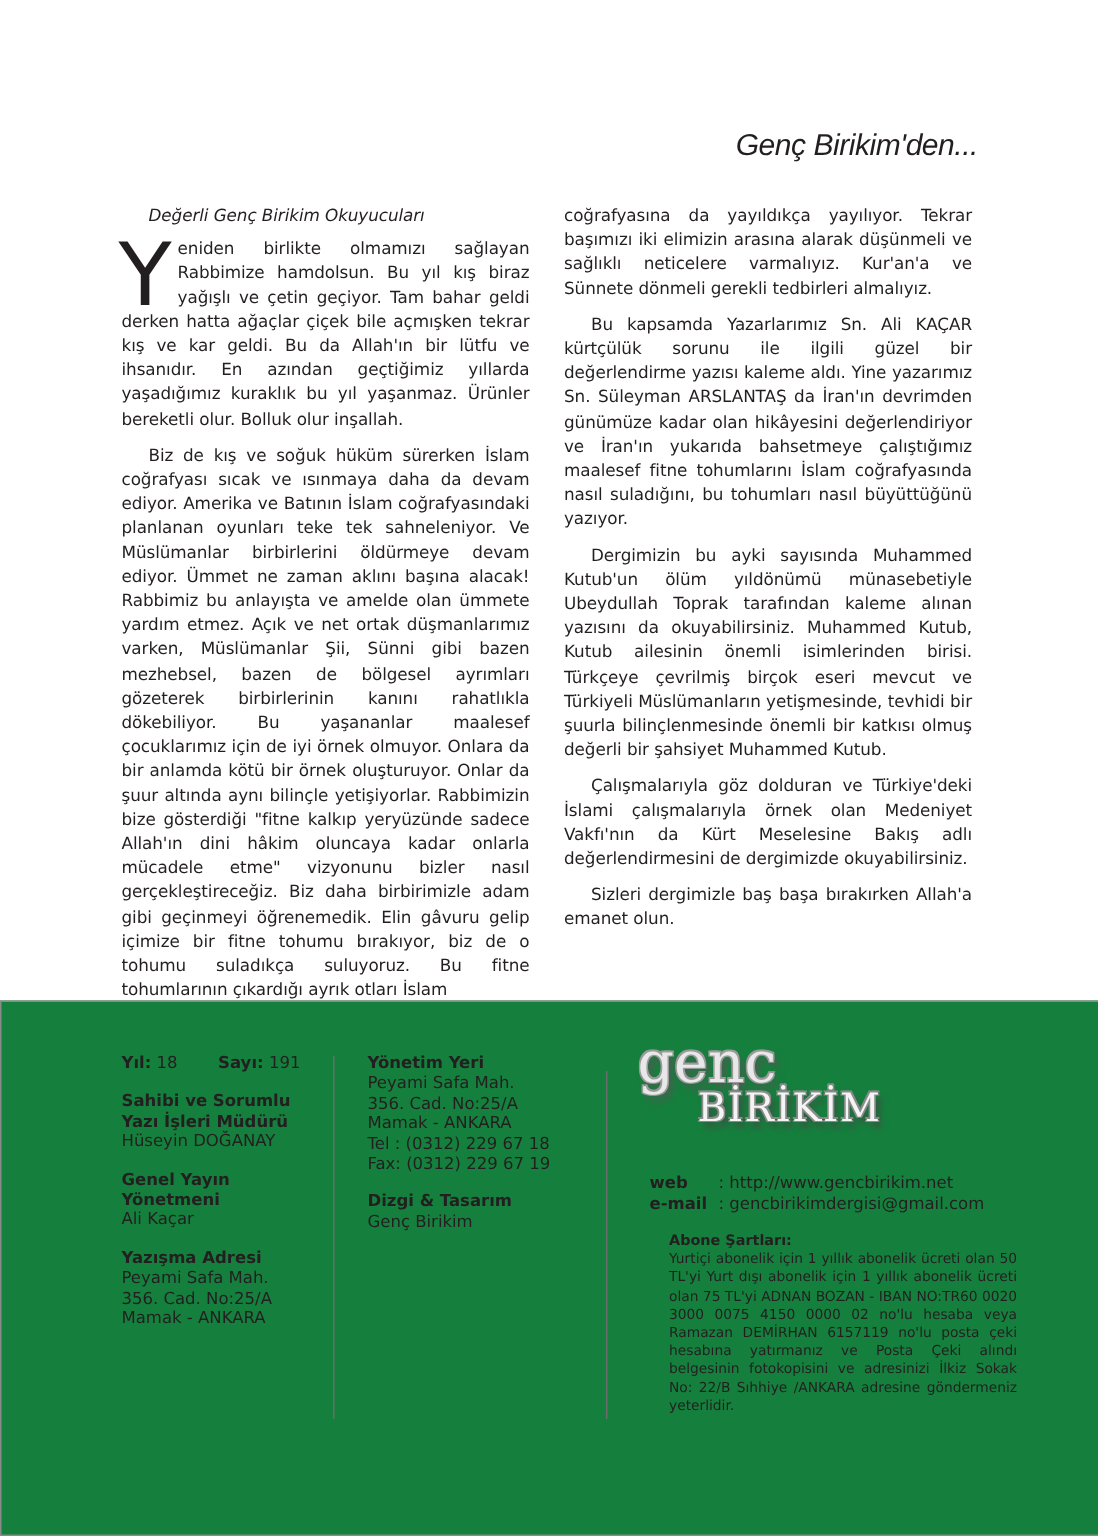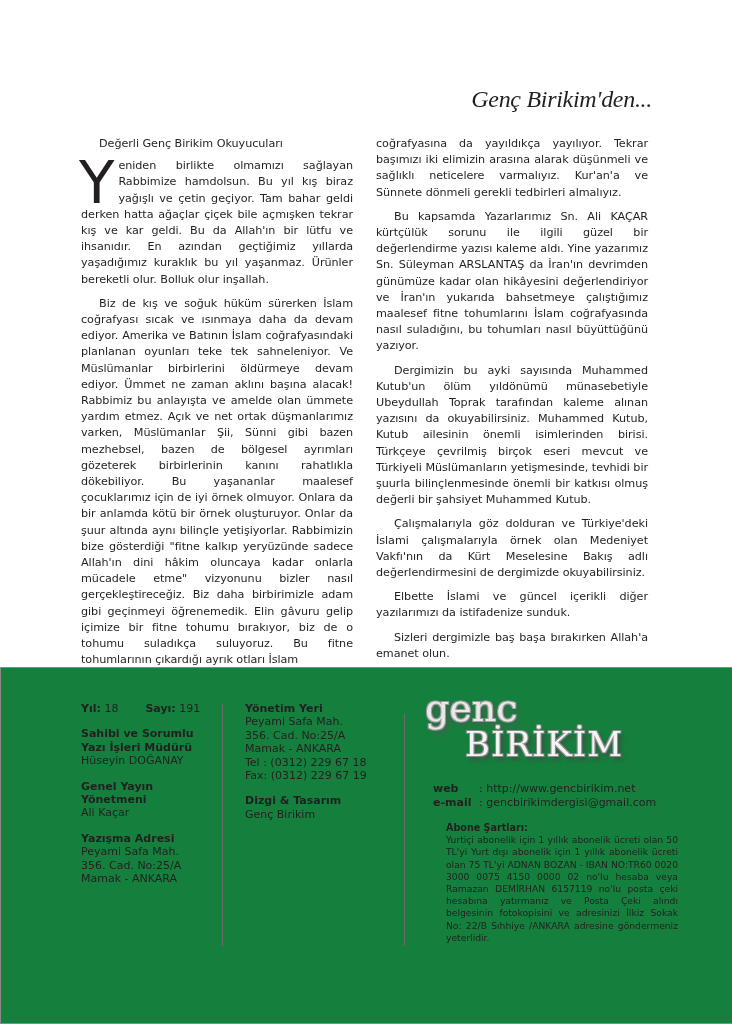--- a/index.html
+++ b/index.html
@@ -4,33 +4,33 @@
 <style>
   html, body { margin:0; padding:0; }
   body {
     width:732px; height:1024px; position:relative; overflow:hidden;
     background:#ffffff; color:#231f20;
     font-family:"DejaVu Sans", sans-serif;
   }
   .page-heading {
     position:absolute; left:430px; top:86px; width:222px;
     text-align:right;
-    font-family:Liberation Serif, serif; font-style:italic;
-    font-size:24px; letter-spacing:-0.3px; color:#231f20;
+    font-family:Liberation Sans, sans-serif; font-style:italic;
+    font-size:20px; letter-spacing:-0.3px; color:#231f20;
   }
   .col {
     position:absolute; top:136px; width:272px;
     font-size:11.2px; line-height:16.2px; text-align:justify;
     letter-spacing:-0.05px;
   }
   .col-left { left:81px; }
   .col-right { left:376px; }
   .col p { margin:0 0 8px 0; text-indent:18px; hyphens:manual; }
   .col p.noindent { text-indent:0; }
-  .salutation { margin:0 0 6px 0; text-indent:18px; }
+  .salutation { margin:0 0 6px 0; text-indent:18px;font-style:italic; }
   .dropcap {
     float:left; font-family:"DejaVu Sans", sans-serif;
     font-size:58px; line-height:46px; margin:2px 4px 0 -2px;
     font-weight:normal; color:#231f20;
   }
 
   .footer-box {
     position:absolute; left:0; top:667px; width:730px; height:355px;
     background:#15803d; border:1px solid #8a8a8a;padding-left:40px;
   }
@@ -45,21 +45,21 @@
 
   .logo { position:absolute; left:420px; top:26px; width:230px; height:80px; }
   .logo-genc {
     position:absolute; left:4px; top:-8px;
     font-family:"DejaVu Serif", serif; font-size:38px; letter-spacing:0px;
     color:#e8e8e8;
     text-shadow: 1px 1px 0 #9a9a9a, -1px -1px 0 #9a9a9a, 1px -1px 0 #9a9a9a, -1px 1px 0 #9a9a9a, 3px 4px 5px #555;
   }
   .logo-birikim {
     position:absolute; left:44px; top:30px;
-    font-family:"DejaVu Serif", serif; font-size:34px; letter-spacing:1px;
+    font-family:"DejaVu Serif", serif; font-size:26px; letter-spacing:1px;
     color:#f4f4f4;
     text-shadow: 1px 1px 0 #8a8a8a, -1px -1px 0 #8a8a8a, 1px -1px 0 #8a8a8a, -1px 1px 0 #8a8a8a, 3px 4px 5px #444;
   }
   .contact { position:absolute; left:420px; top:114px; font-size:11px; line-height:14px;margin-left:12px; }
   .contact .lbl { display:inline-block; width:46px; font-weight:bold; }
   .sub { position:absolute; left:421px; top:154px; width:232px; font-size:9.2px; line-height:12.2px; text-align:justify;margin-left:24px; }
   .sub .title { font-weight:bold; font-size:9.6px; }
 </style>
 </head>
 <body>
@@ -70,21 +70,20 @@
   <div class="salutation">Değerli Genç Birikim Okuyucuları</div>
   <p class="noindent"><span class="dropcap">Y</span><span>eniden birlikte olmamızı sağlayan Rabbimize hamdolsun. Bu yıl kış biraz yağışlı ve çetin geçiyor. Tam bahar geldi derken hatta ağaçlar çiçek bile açmışken tekrar kış ve kar geldi. Bu da Allah'ın bir lütfu ve ihsanıdır. En azından geçtiğimiz yıllarda yaşadığımız kuraklık bu yıl yaşanmaz. Ürünler bereketli olur. Bolluk olur inşallah.</span></p>
   <p>Biz de kış ve soğuk hüküm sürerken İslam coğrafyası sıcak ve ısınmaya daha da devam ediyor. Amerika ve Batının İslam coğrafyasındaki planlanan oyunları teke tek sahneleniyor. Ve Müslümanlar birbirlerini öldürmeye devam ediyor. Ümmet ne zaman aklını başına alacak! Rabbimiz bu anlayışta ve amelde olan ümmete yardım etmez. Açık ve net ortak düşmanlarımız varken, Müslümanlar Şii, Sünni gibi bazen mezhebsel, bazen de bölgesel ayrımları gözeterek birbirlerinin kanını rahatlıkla dökebiliyor. Bu yaşananlar maalesef çocuklarımız için de iyi örnek olmuyor. Onlara da bir anlamda kötü bir örnek oluşturuyor. Onlar da şuur altında aynı bilinçle yetişiyorlar. Rabbimizin bize gösterdiği "fitne kalkıp yeryüzünde sadece Allah'ın dini hâkim oluncaya kadar onlarla mücadele etme" vizyonunu bizler nasıl gerçekleştireceğiz. Biz daha birbirimizle adam gibi geçinmeyi öğrenemedik. Elin gâvuru gelip içimize bir fitne tohumu bırakıyor, biz de o tohumu suladıkça suluyoruz. Bu fitne tohumlarının çıkardığı ayrık otları İslam</p>
 </div>
 
 <div class="col col-right">
   <p class="noindent">coğrafyasına da yayıldıkça yayılıyor. Tekrar başımızı iki elimizin arasına alarak düşünmeli ve sağlıklı neticelere varmalıyız. Kur'an'a ve Sünnete dönmeli gerekli tedbirleri almalıyız.</p>
   <p>Bu kapsamda Yazarlarımız Sn. Ali KAÇAR kürtçülük sorunu ile ilgili güzel bir değerlendirme yazısı kaleme aldı. Yine yazarımız Sn. Süleyman ARSLANTAŞ da İran'ın devrimden günümüze kadar olan hikâyesini değerlendiriyor ve İran'ın yukarıda bahsetmeye çalıştığımız maalesef fitne tohumlarını İslam coğrafyasında nasıl suladığını, bu tohumları nasıl büyüttüğünü yazıyor.</p>
   <p>Dergimizin bu ayki sayısında Muhammed Kutub'un ölüm yıldönümü münasebetiyle Ubeydullah Toprak tarafından kaleme alınan yazısını da okuyabilirsiniz. Muhammed Kutub, Kutub ailesinin önemli isimlerinden birisi. Türkçeye çevrilmiş birçok eseri mevcut ve Türkiyeli Müslümanların yetişmesinde, tevhidi bir şuurla bilinçlenmesinde önemli bir katkısı olmuş değerli bir şahsiyet Muhammed Kutub.</p>
   <p>Çalışmalarıyla göz dolduran ve Türkiye'deki İslami çalışmalarıyla örnek olan Medeniyet Vakfı'nın da Kürt Meselesine Bakış adlı değerlendirmesini de dergimizde okuyabilirsiniz.</p>
-  <p>Elbette İslami ve güncel içerikli diğer yazılarımızı da istifadenize sunduk.</p>
   <p>Sizleri dergimizle baş başa bırakırken Allah'a emanet olun.</p>
 </div>
 
 <div class="footer-box">
   <div class="fcol f1">
     <div class="blk">
       <b>Yıl:</b>
       <span>18</span>
       <span style="display:inline-block;width:20px"></span>
       <b>Sayı:</b>

